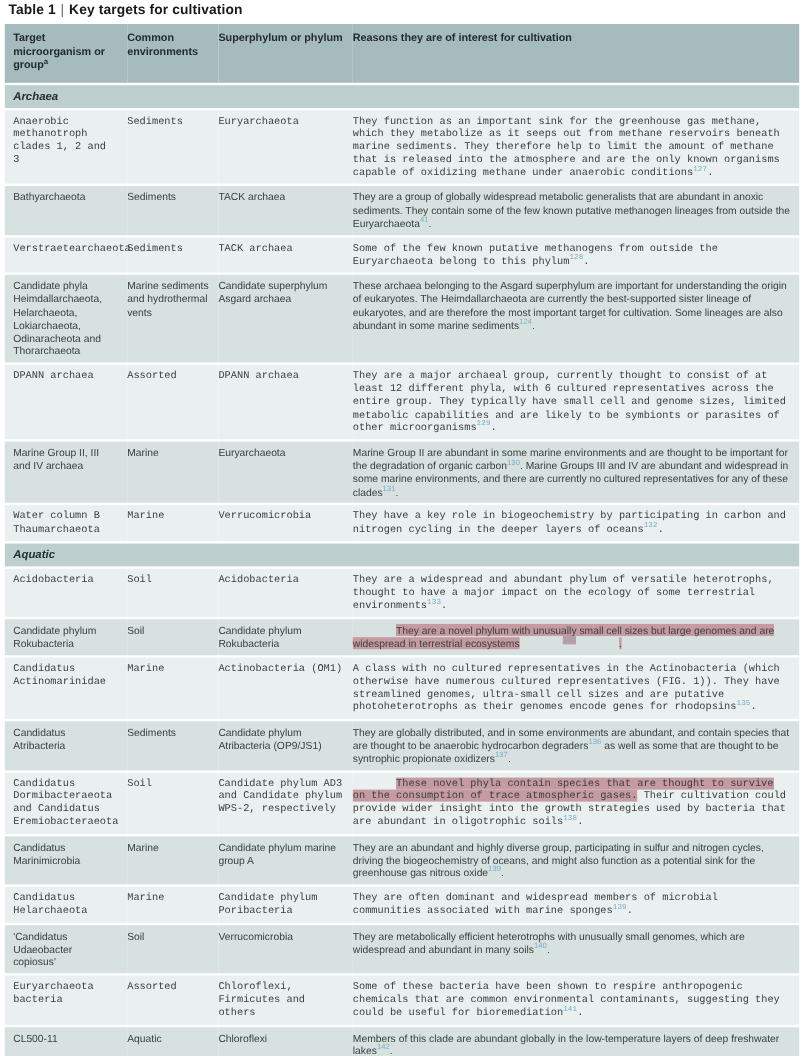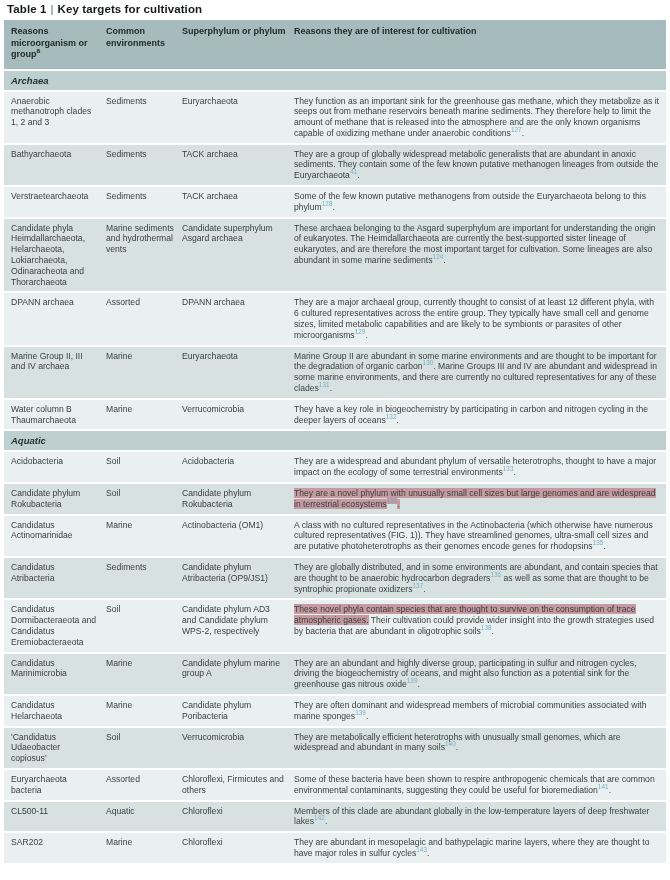--- a/index.html
+++ b/index.html
@@ -35,53 +35,53 @@
   col.c4{width:372px;}
   th{
     background:var(--header-bg);color:var(--head-text);
     font-size:9px;font-weight:700;text-align:left;vertical-align:top;
     padding:6px 8px 8px 0;line-height:11.5px;
   }
   th:first-child{padding-left:7px;}
   th sup{font-size:6.5px;vertical-align:super;line-height:0;}
   td{vertical-align:top;font-size:8.6px;line-height:10.8px;color:var(--text);padding:4px 8px 4px 0;}
   td:first-child{padding-left:7px;}
-  tr.row-light td{background:var(--row-light);}
+  tr.row-light td{background:var(--row-light);font-family:Liberation Mono, monospace;}
   tr.row-dark td{background:var(--row-dark);}
   td.section-cell{
     background:var(--section-bg);color:#24302f;
     font-size:9.5px;font-weight:700;font-style:italic;
     padding:4px 8px 4px 7px;line-height:11px;margin-top:24px;
   }
   .cell-reason{padding-right:6px;}
   sup.ref{
     color:var(--ref);font-size:6.3px;line-height:0;vertical-align:super;
     letter-spacing:0.1px;
   }
-  .hl{background:var(--highlight);}
+  .hl{background:var(--highlight);margin-left:36px;}
   sup.ref.hl{background:var(--highlight);}
 </style>
 </head>
 <body>
 
 <div class="page">
   <div class="table-title">
     <span class="t-prefix">Table 1</span><span class="t-bar">|</span><span class="t-main">Key targets for cultivation</span>
   </div>
 
   <table>
     <colgroup>
       <col class="c1">
         <col class="c2">
         <col class="c3">
         <col class="c4">
     </colgroup>
     <thead>
       <tr>
-        <th><span>Reasons microorganism or group</span><sup>a</sup></th>
+        <th><span>Target microorganism or group</span><sup>a</sup></th>
         <th><span>Common environments</span></th>
         <th><span>Superphylum or phylum</span></th>
         <th><span>Reasons they are of interest for cultivation</span></th>
       </tr>
     </thead>
     <tbody>
         <tr>
           <td colspan="4" class="section-cell">Archaea</td>
         </tr>
         <tr class="row-light">

